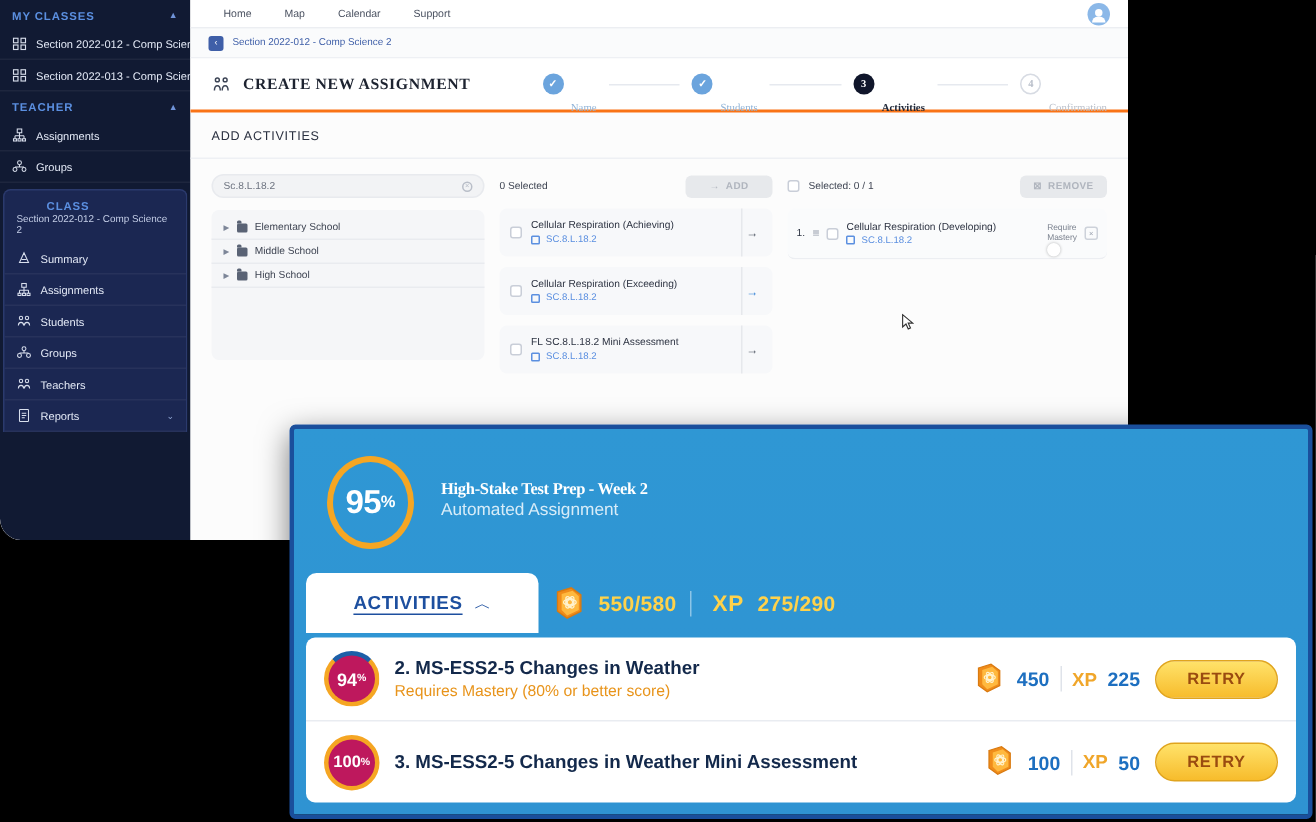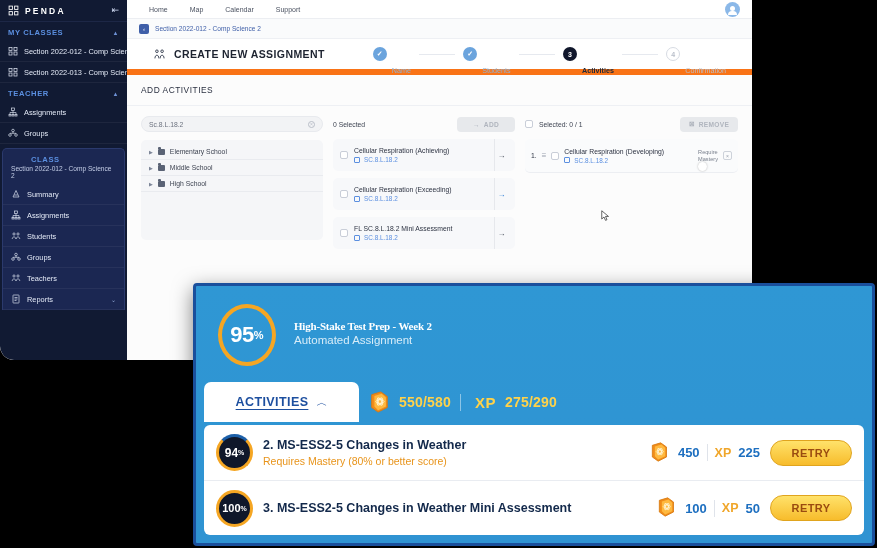--- a/index.html
+++ b/index.html
@@ -84,22 +84,22 @@
     height: 20px; display:flex; align-items:center; gap:6px; padding:0 12px;
     border-bottom: 1px solid #eef0f4; background:#fafbfc;
   }
   .crumb-btn {
     width: 10px; height: 10px; border-radius:2px; background:#3f5fa8;
     color:#fff; font-size:6px; display:flex; align-items:center; justify-content:center;
   }
   .crumb-txt { font-size: 6.6px; color:#3f5fa8; }
 
   .wizbar {
-    height: 36px; display:flex; align-items:center; padding: 0 26px;
-    border-bottom: 6px solid #f97316; background:#fff;
+    height: 36px; display:flex; align-items:center; padding: 0 14px;
+    border-bottom: 2px solid #f97316; background:#fff;font-family:Liberation Serif, serif;
   }
   .wiz-title { display:flex; align-items:center; gap:8px; font-size:10.5px; letter-spacing:.4px; color:#1d2330; font-weight:600;}
   .wiz-title .ic { width:13px;height:13px; }
   .steps { display:flex; align-items:center; margin-left: 48px; flex:1; }
   .step { display:flex; align-items:center; gap:5px; }
   .step .dot {
     width: 14px; height:14px; border-radius:50%;
     display:flex; align-items:center; justify-content:center;
     font-size:7px; font-weight:700;
   }
@@ -207,21 +207,21 @@
   .stats { position:absolute; left:172px; top:8px; display:flex; align-items:center; gap:9px; }
   .gem { width:22px; height:24px; }
   .stat-v { font-size:14px; font-weight:700; color:#ffd24a; letter-spacing:.2px;}
   .xp-lbl { font-size:15px; font-weight:800; color:#ffd24a; letter-spacing:.5px; margin-left:5px;}
 
   .rows { position:absolute; left:8px; right:8px; bottom:8px; background:#fff; border-radius:6px; overflow:hidden; }
   .row { display:flex; align-items:center; height:55px; padding: 0 12px; gap:10px; }
   .row + .row { border-top:1px solid #e9ecf1; }
   .pct {
     width:37px; height:37px; flex:0 0 37px; border-radius:50%;
-    background:#0f172a; border:3px solid #f5a623;
+    background:#be185d; border:3px solid #f5a623;
     display:flex; align-items:center; justify-content:center; color:#fff;
   }
   .pct.partial { border-color:#f5a623; border-top-color: #1c5fa8; }
   .pct .n { font-size:12px; font-weight:700; }
   .pct .s { font-size:7px; font-weight:700; }
   .row .main { flex:1; }
   .row .name { font-size:12.5px; font-weight:700; color:#13294b; }
   .row .note { font-size:10.5px; color:#e8941b; margin-top:3px; }
   .row .coins { display:flex; align-items:center; gap:7px; }
   .row .cnum { font-size:13px; font-weight:700; color:#1d6fc0; }
@@ -237,34 +237,20 @@
   }
 </style>
 </head>
 <body>
 
 <div class="stage">
 
   <div class="browser">
 
     <div class="sidebar">
-      <div class="sb-brand">
-        <span class="logo">
-          <svg viewBox="0 0 20 20" width="11" height="11">
-              <g fill="none" stroke="#fff" stroke-width="1.6">
-            <rect x="2" y="2" width="6" height="6"></rect>
-                <rect x="12" y="2" width="6" height="6"></rect>
-            <rect x="2" y="12" width="6" height="6"></rect>
-                <rect x="12" y="12" width="6" height="6"></rect>
-              </g>
-            </svg>
-        </span>
-        <span class="brand-name">PENDA</span>
-        <span class="sb-collapse">⇤</span>
-      </div>
 
       <div class="sb-section">
         <span>MY CLASSES</span>
         <span class="caret">▲</span>
       </div>
       <div class="sb-item">
         <span class="ic">
           <svg viewBox="0 0 20 20" width="10" height="10">
               <g fill="none" stroke="#e3e9f6" stroke-width="1.5">
           <rect x="2" y="3" width="6" height="6"></rect>

